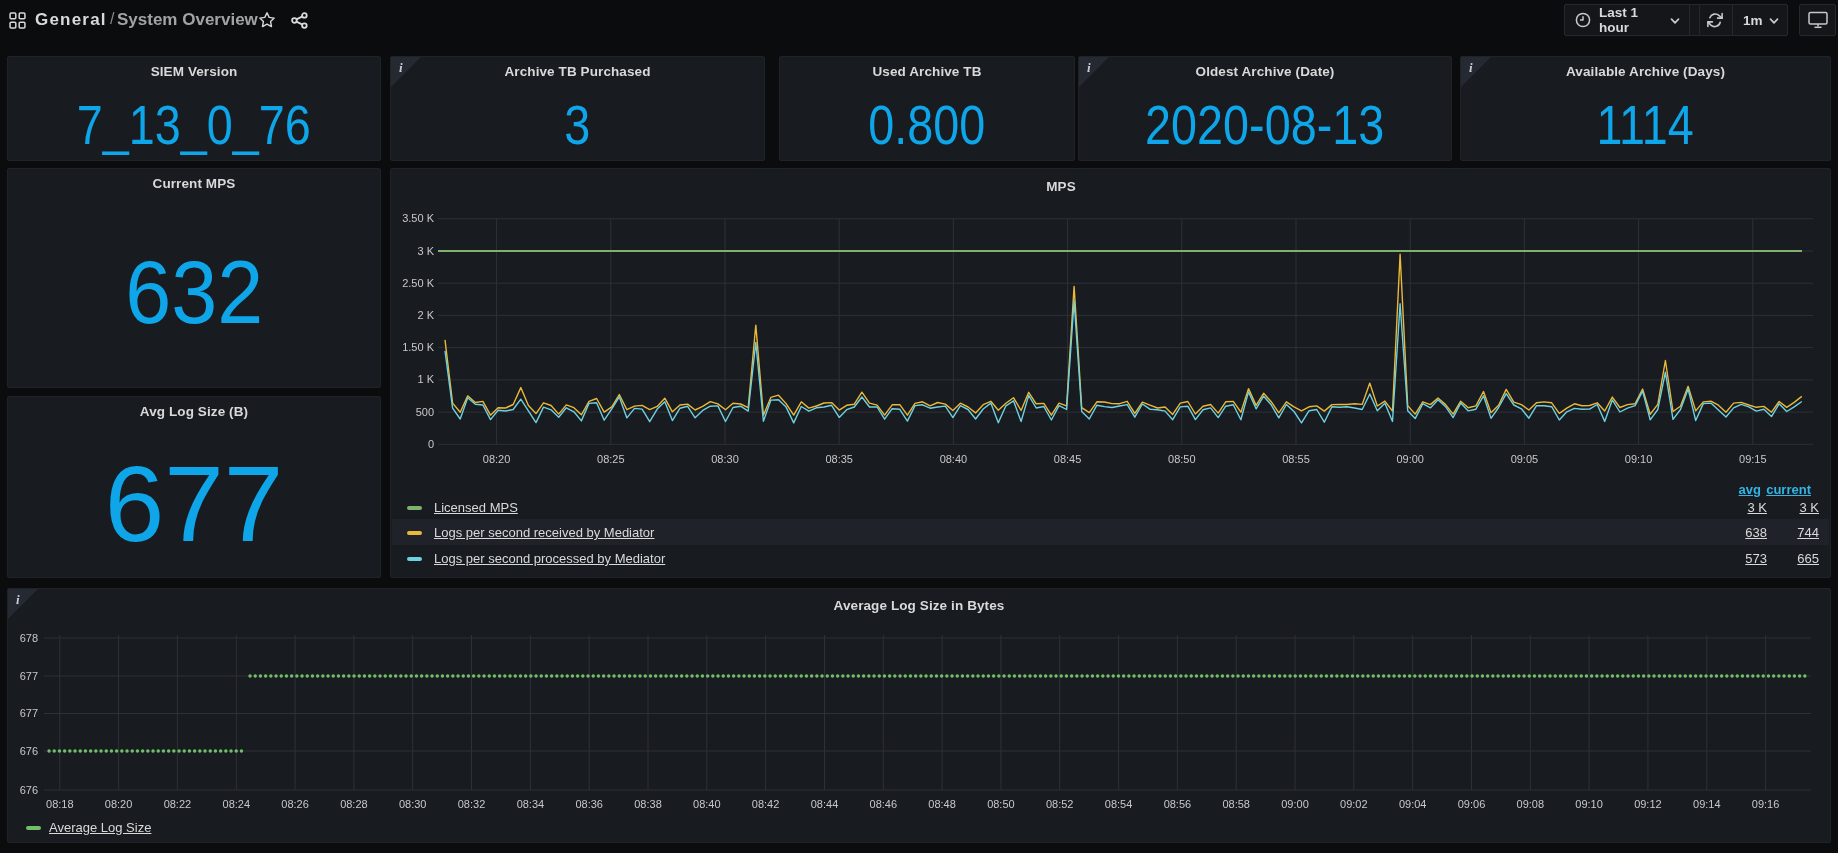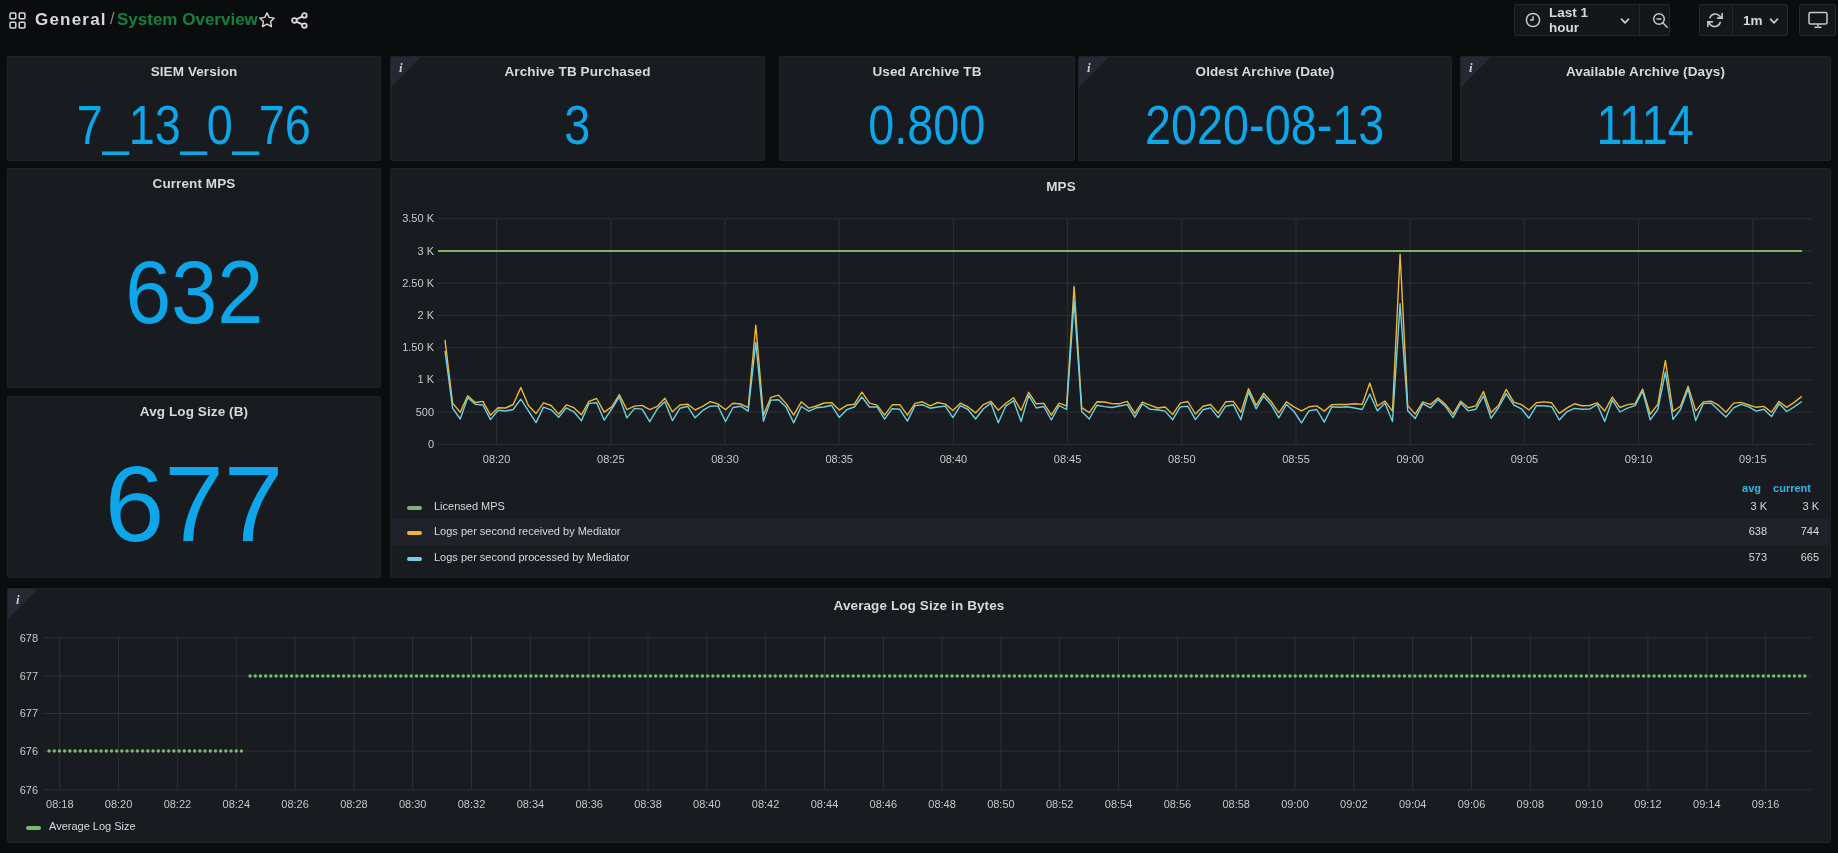--- a/index.html
+++ b/index.html
@@ -11,44 +11,44 @@
   align-items:center; justify-content:center; color:#0ea5e9; font-weight:normal; }
 .pvalue > span { display:inline-block; transform:scaleX(0.85); }
 .axlbl { font-size:11px; fill:#c7c8ca; font-family:"Liberation Sans",sans-serif; }
 .icorner { position:absolute; left:0; top:0; width:0; height:0;
   border-top:30px solid #252a32; border-right:30px solid transparent; }
 .iglyph { transform:translateZ(0); position:absolute; left:8px; top:3px; color:#c9ccd1; font-family:"Liberation Serif",serif;
   font-style:italic; font-weight:bold; font-size:13px; }
 .gz { transform:translateZ(0); }
 .tbtn { transform:translateZ(0); position:absolute; top:4px; height:32px; background:#141619; border:1px solid #26282d;
   border-radius:2px; display:flex; align-items:center; color:#d8d9da; font-size:13.5px; font-weight:bold; }
-.lgd { position:absolute; font-size:11px; color:#d8d9da; transform:translateZ(0); }
+.lgd { position:absolute; font-size:13px; color:#d8d9da; transform:translateZ(0);text-decoration:underline; }
 </style></head>
 <body>
 
 <div style="position:absolute;left:9px;top:12px"><svg width="17" height="17" viewBox="0 0 16 16" fill="none" stroke="#d8d9da" stroke-width="1.4">
       <rect x="1" y="1" width="5.4" height="5.4" rx="1"></rect>
       <rect x="9.6" y="1" width="5.4" height="5.4" rx="1"></rect>
       <rect x="1" y="9.6" width="5.4" height="5.4" rx="1"></rect>
       <rect x="9.6" y="9.6" width="5.4" height="5.4" rx="1"></rect>
     </svg></div>
 <div class="gz" id="bc1" style="position:absolute;left:35px;top:10px;font-size:17px;font-weight:bold;color:#d8d9da;letter-spacing:1.2px">General</div>
 <div class="gz" style="position:absolute;left:110px;top:10px;font-size:16px;color:#85878b">/</div>
-<div class="gz" id="bc2" style="position:absolute;left:117px;top:10px;font-size:17px;font-weight:bold;color:#15803d">System Overview</div>
+<div class="gz" id="bc2" style="position:absolute;left:117px;top:10px;font-size:17px;font-weight:bold;color:#a3a3a3">System Overview</div>
 <div style="position:absolute;left:258px;top:11px"><svg width="18" height="18" viewBox="0 0 18 18" fill="none" stroke="#d8d9da" stroke-width="1.4" stroke-linejoin="round">
       <path d="M9 1.8 L11.2 6.4 16.2 7.1 12.6 10.6 13.5 15.6 9 13.2 4.5 15.6 5.4 10.6 1.8 7.1 6.8 6.4 Z"></path>
     </svg></div>
 <div style="position:absolute;left:291px;top:12px"><svg width="17" height="17" viewBox="0 0 17 17" fill="none" stroke="#d8d9da" stroke-width="1.8">
       <circle cx="3.4" cy="8.5" r="2.3"></circle>
       <circle cx="13.4" cy="3.4" r="2.3"></circle>
       <circle cx="13.4" cy="13.6" r="2.3"></circle>
       <line x1="5.4" y1="7.4" x2="11.5" y2="4.4"></line>
       <line x1="5.4" y1="9.6" x2="11.5" y2="12.6"></line>
     </svg></div>
-<div class="tbtn" style="left:1514px;width:156px">
+<div class="tbtn" style="left:1564px;width:156px">
     <span style="margin-left:10px;display:flex">
       <svg width="16" height="16" viewBox="0 0 16 16" fill="none" stroke="#c7c8ca" stroke-width="1.5">
         <circle cx="8" cy="8" r="6.6"></circle>
         <path d="M8 4.2 L8 8 L5 8" stroke-linejoin="round"></path>
       </svg>
     </span>
     <span style="margin-left:8px">Last 1 hour</span>
     <span style="margin-left:11px;display:flex;margin-top:2px">
       <svg width="12" height="12" viewBox="0 0 12 12" fill="none" stroke="#c7c8ca" stroke-width="1.7" stroke-linecap="round" stroke-linejoin="round">
         <path d="M2.5 4.2 L6 7.8 L9.5 4.2"></path>

